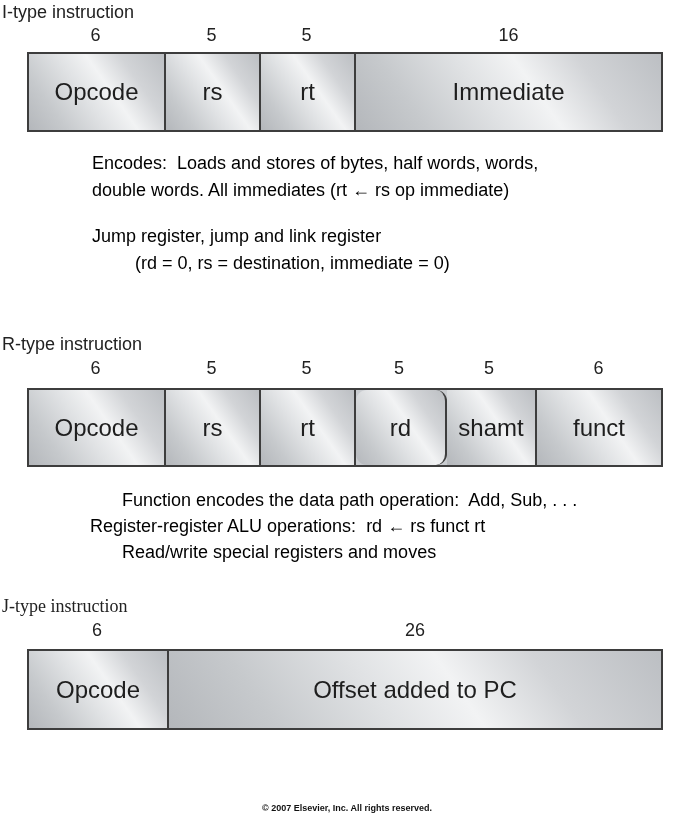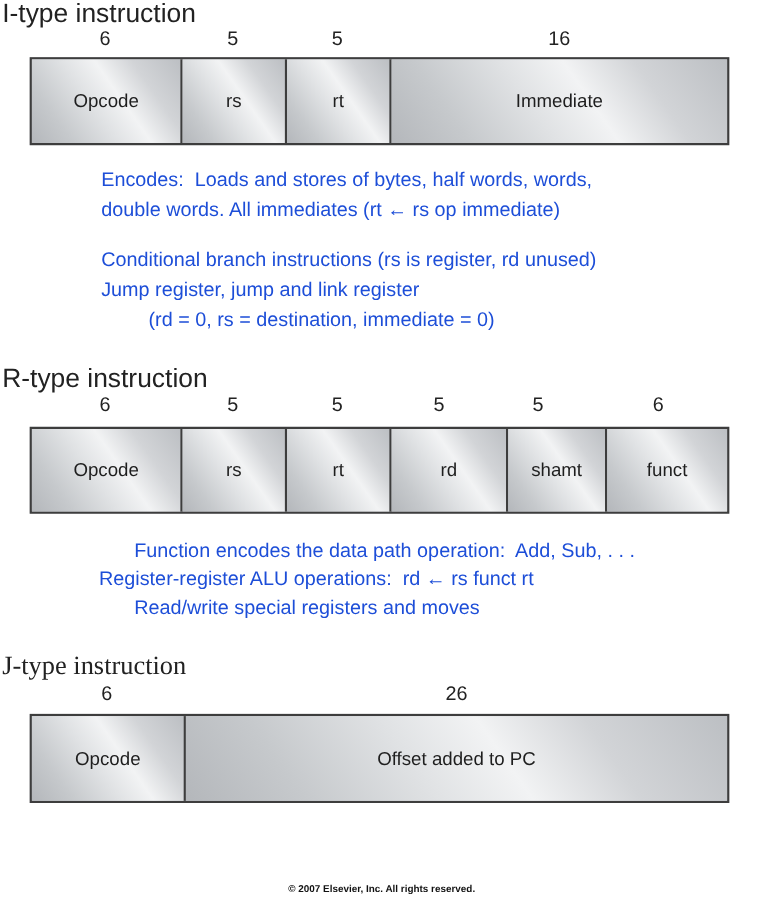--- a/index.html
+++ b/index.html
@@ -12,21 +12,21 @@
     width: 694px;
     height: 820px;
     background: #ffffff;
     font-family: "Liberation Sans", "DejaVu Sans", sans-serif;
     color: #2e2e2e;
     overflow: hidden;
   }
   .sec-title {
     position: absolute;
     left: 2px;
-    font-size: 24px;
+    font-size: 18px;
     line-height: 21px;
     color: #222222;
     white-space: pre-wrap;
   }
   .bits-row {
     position: absolute;
     left: 27px;
     width: 636px;
     height: 22px;
     display: flex;
@@ -56,28 +56,28 @@
     background: linear-gradient(55deg,
       #b4b7bb 0%,
       #c6c9cc 20%,
       #e0e2e4 42%,
       #f2f3f4 58%,
       #d2d4d7 76%,
       #bcbfc3 100%);
   }
   .field-box:last-child { border-right: none; }
   .field-label {
-    font-size: 17px;
+    font-size: 24px;
     color: #1e1e1e;
     white-space: pre-wrap;
   }
   .notes-block {
     position: absolute;
     font-size: 18px;
-    color: #1d4ed8;
+    color: #000000;
   }
   .notes-block .note-line {
     white-space: pre-wrap;
     line-height: 27px;
   }
   .notes-block.tight .note-line { line-height: 26px; }
   .note-line.indent-43 { padding-left: 43px; }
   .note-line.indent-32 { padding-left: 32px; }
   .copyright {
     position: absolute;
@@ -118,21 +118,20 @@
       <span class="field-label">Immediate</span>
     </div>
   </div>
 
   <div class="notes-block" style="left:92px; top:150px;">
     <div class="note-line">Encodes:  Loads and stores of bytes, half words, words,</div>
     <div class="note-line">double words. All immediates (rt ← rs op immediate)</div>
   </div>
 
   <div class="notes-block" style="left:92px; top:223px;">
-    <div class="note-line">Conditional branch instructions (rs is register, rd unused)</div>
     <div class="note-line">Jump register, jump and link register</div>
     <div class="note-line indent-43">(rd = 0, rs = destination, immediate = 0)</div>
   </div>
 
   <div class="sec-title" style="top:334px;">R-type instruction</div>
 
   <div class="bits-row" style="top:357px;">
     <div class="bit-cell" style="width:137px;">6</div>
     <div class="bit-cell" style="width:95px;">5</div>
     <div class="bit-cell" style="width:95px;">5</div>
@@ -144,21 +143,21 @@
   <div class="format-row" style="top:388px; height:79px;">
     <div class="field-box" style="width:137px;">
       <span class="field-label">Opcode</span>
     </div>
     <div class="field-box" style="width:95px;">
       <span class="field-label">rs</span>
     </div>
     <div class="field-box" style="width:95px;">
       <span class="field-label">rt</span>
     </div>
-    <div class="field-box" style="width:106px;">
+    <div class="field-box" style="width:91px;border-radius:11px;">
       <span class="field-label">rd</span>
     </div>
     <div class="field-box" style="width:90px;">
       <span class="field-label">shamt</span>
     </div>
     <div class="field-box" style="flex:1;">
       <span class="field-label">funct</span>
     </div>
   </div>
 

